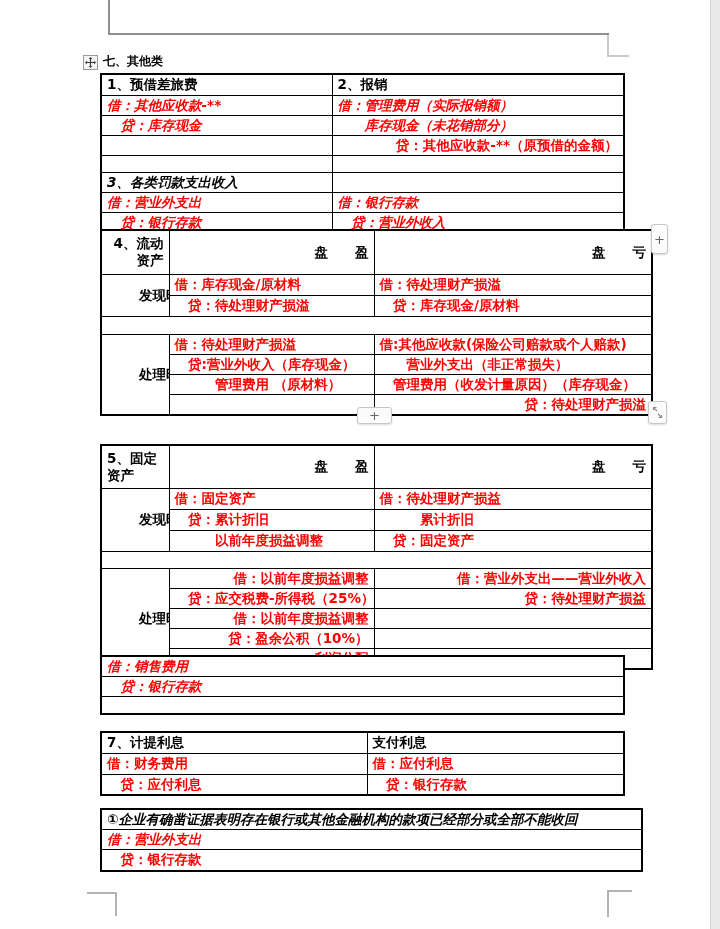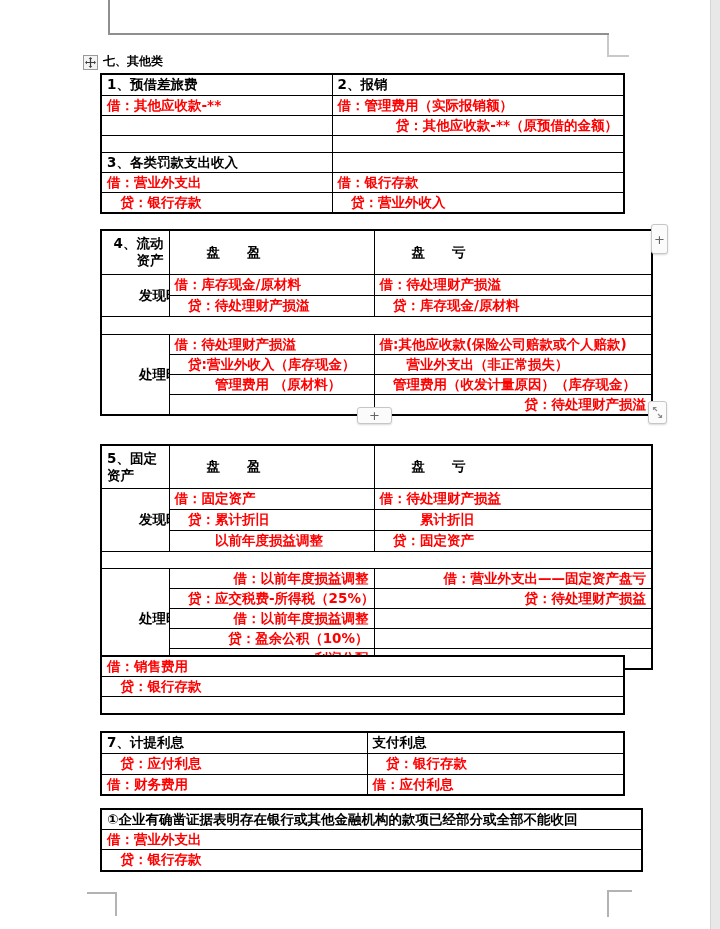--- a/index.html
+++ b/index.html
@@ -21,23 +21,23 @@
     border:1px solid #9a9a9a;background:#f4f4f4;display:flex;align-items:center;justify-content:center;box-sizing:border-box;}
   
   .word-btn{position:absolute;background:#fbfbfb;border:1px solid #c6c6c6;border-radius:3px;
     color:#666;display:flex;align-items:center;justify-content:center;font-size:13px;line-height:1;
     box-shadow:0 1px 2px rgba(0,0,0,0.15);box-sizing:border-box;}
   
   .tbl{position:absolute;border-collapse:collapse;table-layout:fixed;background:#fff;border:2px solid #000;}
   .tbl td{border:1px solid #000;padding:1px 5px;font-size:13.5px;font-weight:bold;color:#000;
     line-height:17px;white-space:pre;overflow:hidden;vertical-align:middle;box-sizing:border-box;}
   .tbl td.red{color:#fe0000;}
-  .tbl td.center{text-align:left;padding-left:37px;}
+  .tbl td.center{text-align:right;padding-left:37px;}
   tr.h17>td{height:17px;} tr.h18>td{height:18px;} tr.h19>td{height:19px;text-align:right;}
-  tr.h20>td{height:20px;} tr.h21>td{height:21px;}
+  tr.h20>td{height:20px;font-style:italic;} tr.h21>td{height:21px;}
   tr.h43>td{height:43px;} tr.h44>td{height:44px;text-align:right;}
   
   .mark{position:absolute;background:#b3b3b3;}
 </style>
 </head>
 <body>
 
 <div class="right-strip"></div>
 
 <div class="tb-line" style="left:108px;top:0;width:2px;height:34px;"></div>
@@ -62,20 +62,24 @@
     </colgroup>
   <tbody>
       <tr class="h21">
     <td>1、预借差旅费</td>
     <td>2、报销</td>
   </tr>
   <tr class="h20">
     <td class="red">借：其他应收款-**</td>
     <td class="red">借：管理费用（实际报销额）</td>
   </tr>
+  <tr class="h20">
+    <td class="red">　贷：库存现金</td>
+    <td class="red">　　库存现金（未花销部分）</td>
+  </tr>
   <tr class="h19">
     <td></td>
     <td class="red">  贷：其他应收款-**（原预借的金额）</td>
   </tr>
   <tr class="h17">
     <td></td>
     <td></td>
   </tr>
   <tr class="h20">
     <td>3、各类罚款支出收入</td>
@@ -178,21 +182,21 @@
   <tr class="h21">
     <td class="red">　　　以前年度损益调整</td>
     <td class="red">　贷：固定资产</td>
   </tr>
   <tr class="h17">
     <td colspan="3"></td>
   </tr>
   <tr class="h19">
     <td rowspan="5" class="center">处理时</td>
     <td class="red">借：以前年度损益调整</td>
-    <td class="red">借：营业外支出——固定资产盘亏</td>
+    <td class="red">借：营业外支出——营业外收入</td>
   </tr>
   <tr class="h19">
     <td class="red">　贷：应交税费-所得税（25%）</td>
     <td class="red">　贷：待处理财产损益</td>
   </tr>
   <tr class="h19">
     <td class="red">借：以前年度损益调整</td>
     <td></td>
   </tr>
   <tr class="h19">
@@ -227,26 +231,26 @@
   <colgroup>
       <col style="width:266px">
       <col style="width:257px">
     </colgroup>
   <tbody>
       <tr class="h21">
     <td>7、计提利息</td>
     <td>支付利息</td>
   </tr>
   <tr class="h21">
+    <td class="red">借：财务费用</td>
+    <td class="red">借：应付利息</td>
+  </tr>
+  <tr class="h21">
     <td class="red">　贷：应付利息</td>
     <td class="red">　贷：银行存款</td>
-  </tr>
-  <tr class="h21">
-    <td class="red">借：财务费用</td>
-    <td class="red">借：应付利息</td>
   </tr>
 </tbody>
   </table>
 
 <table class="tbl" style="left:100px;top:808px;width:541px;">
   <colgroup>
       <col style="width:541px">
     </colgroup>
   <tbody>
   <tr class="h20">

